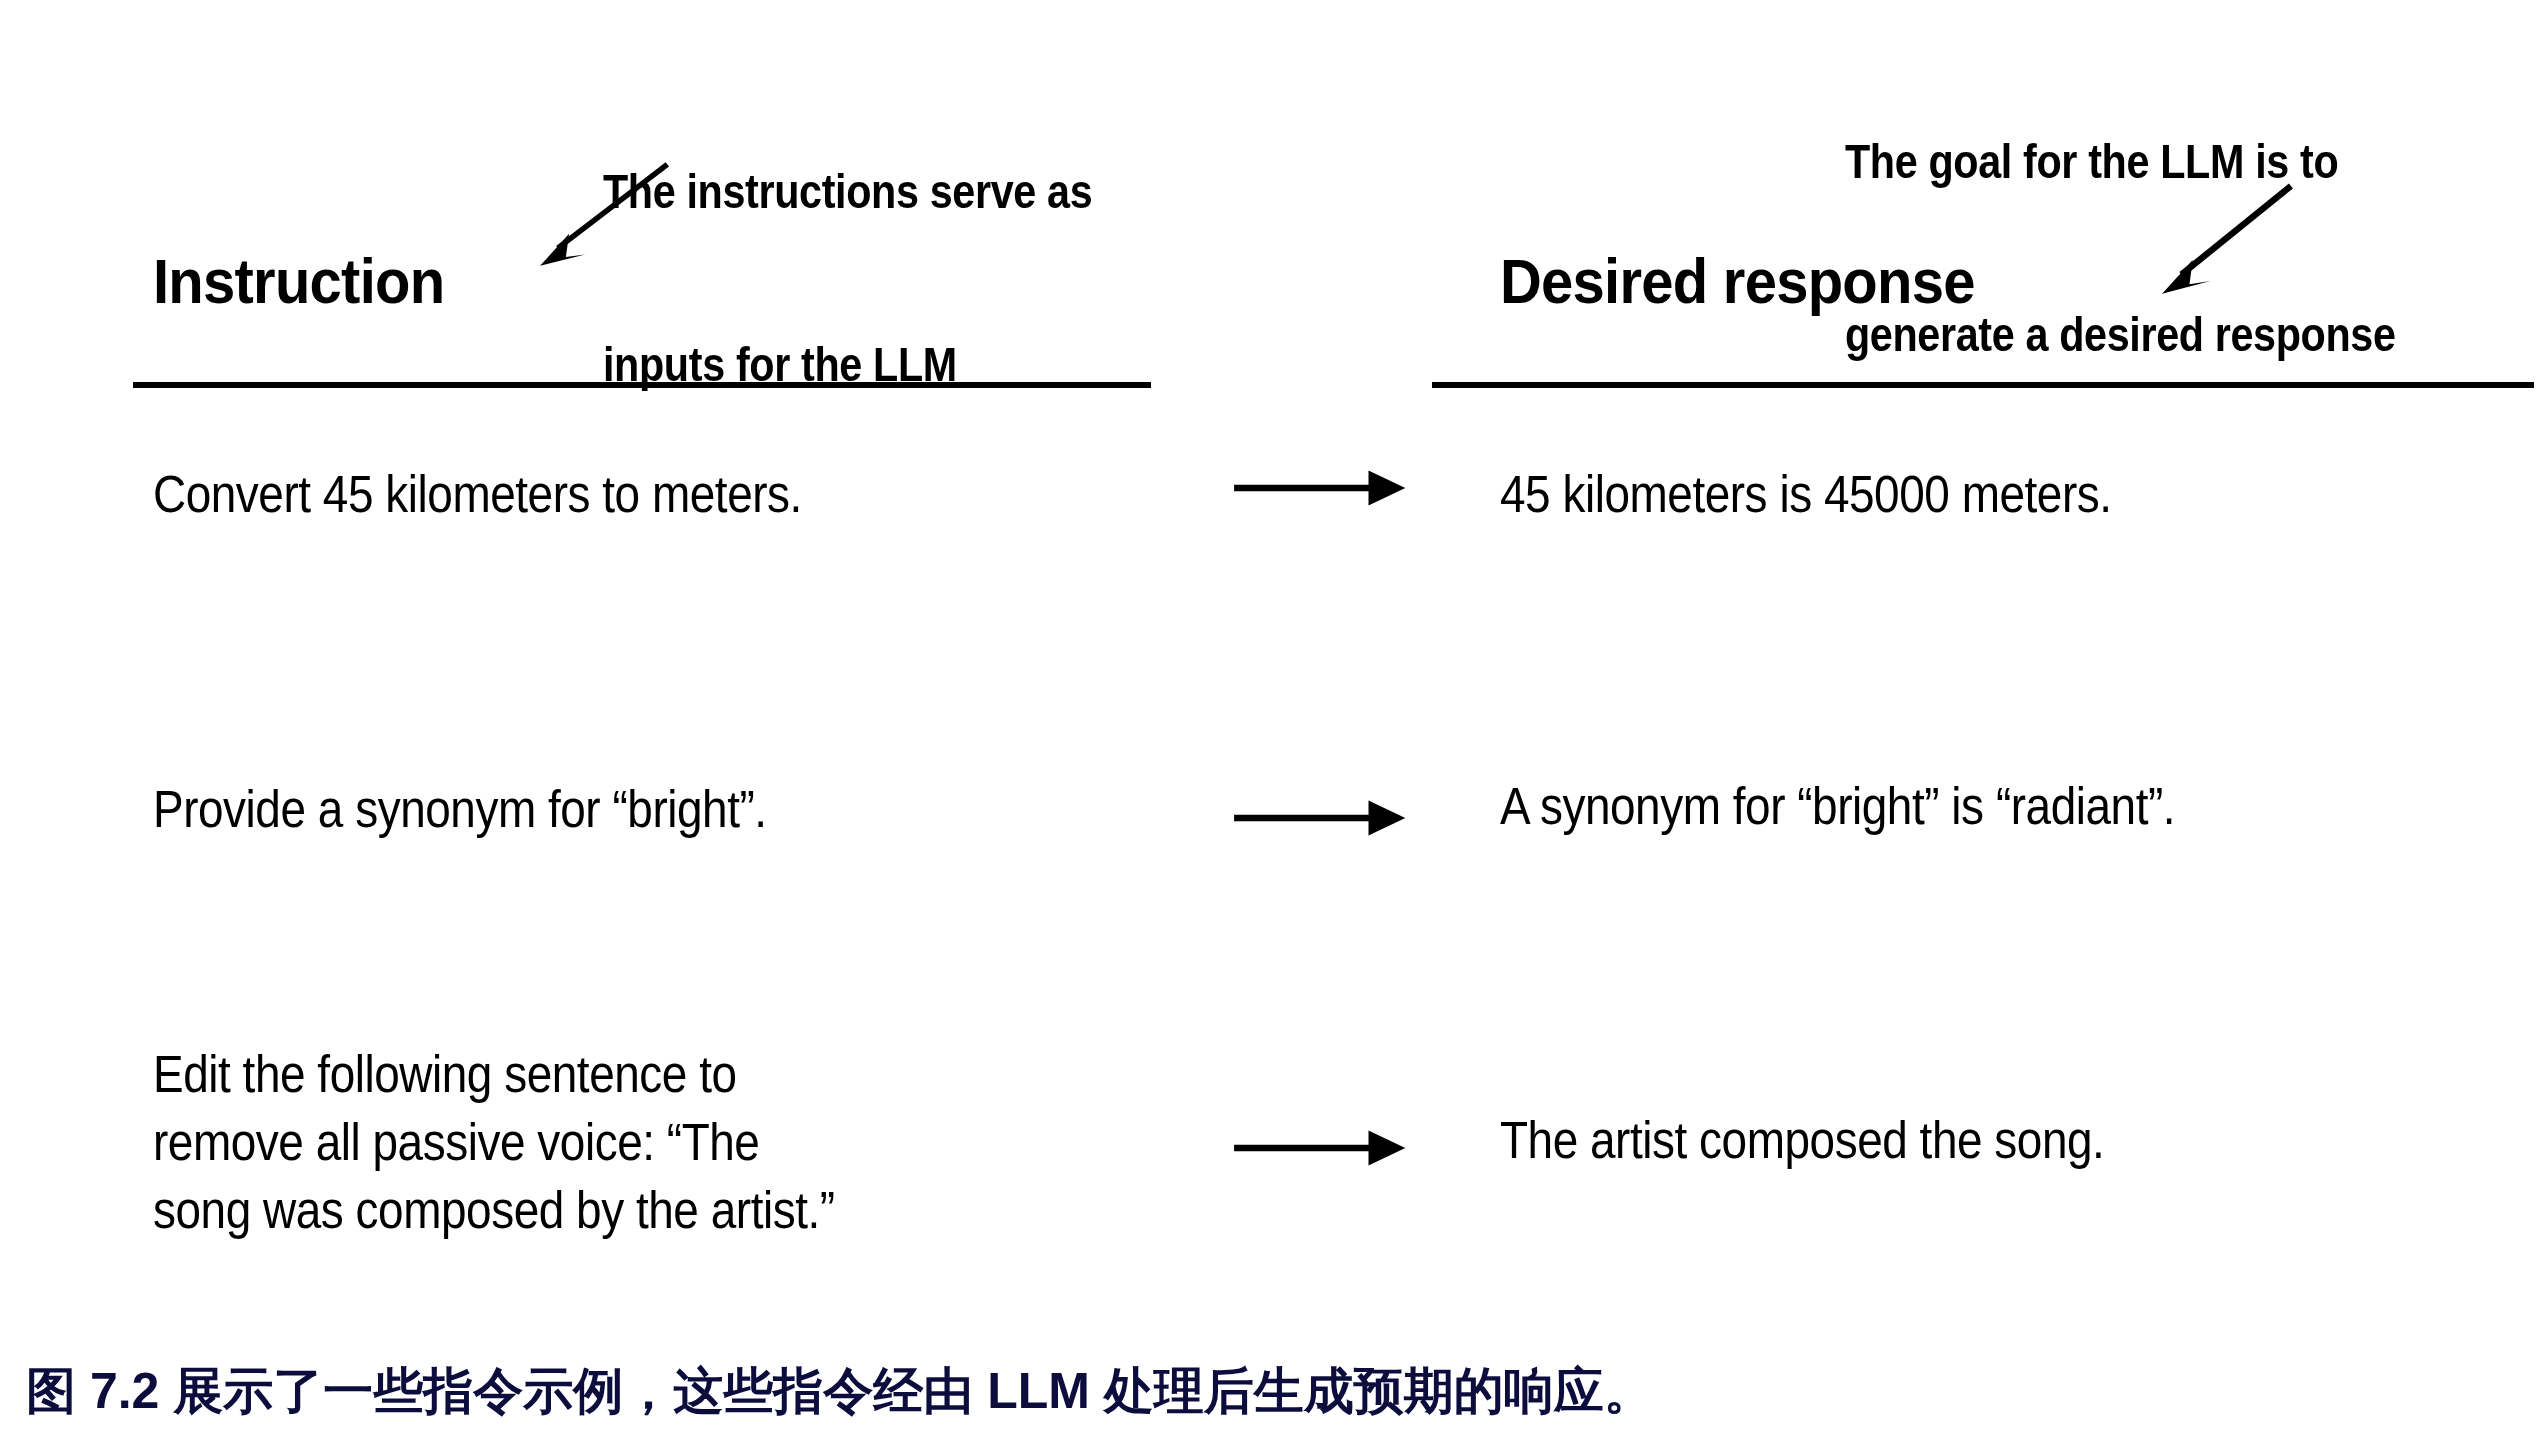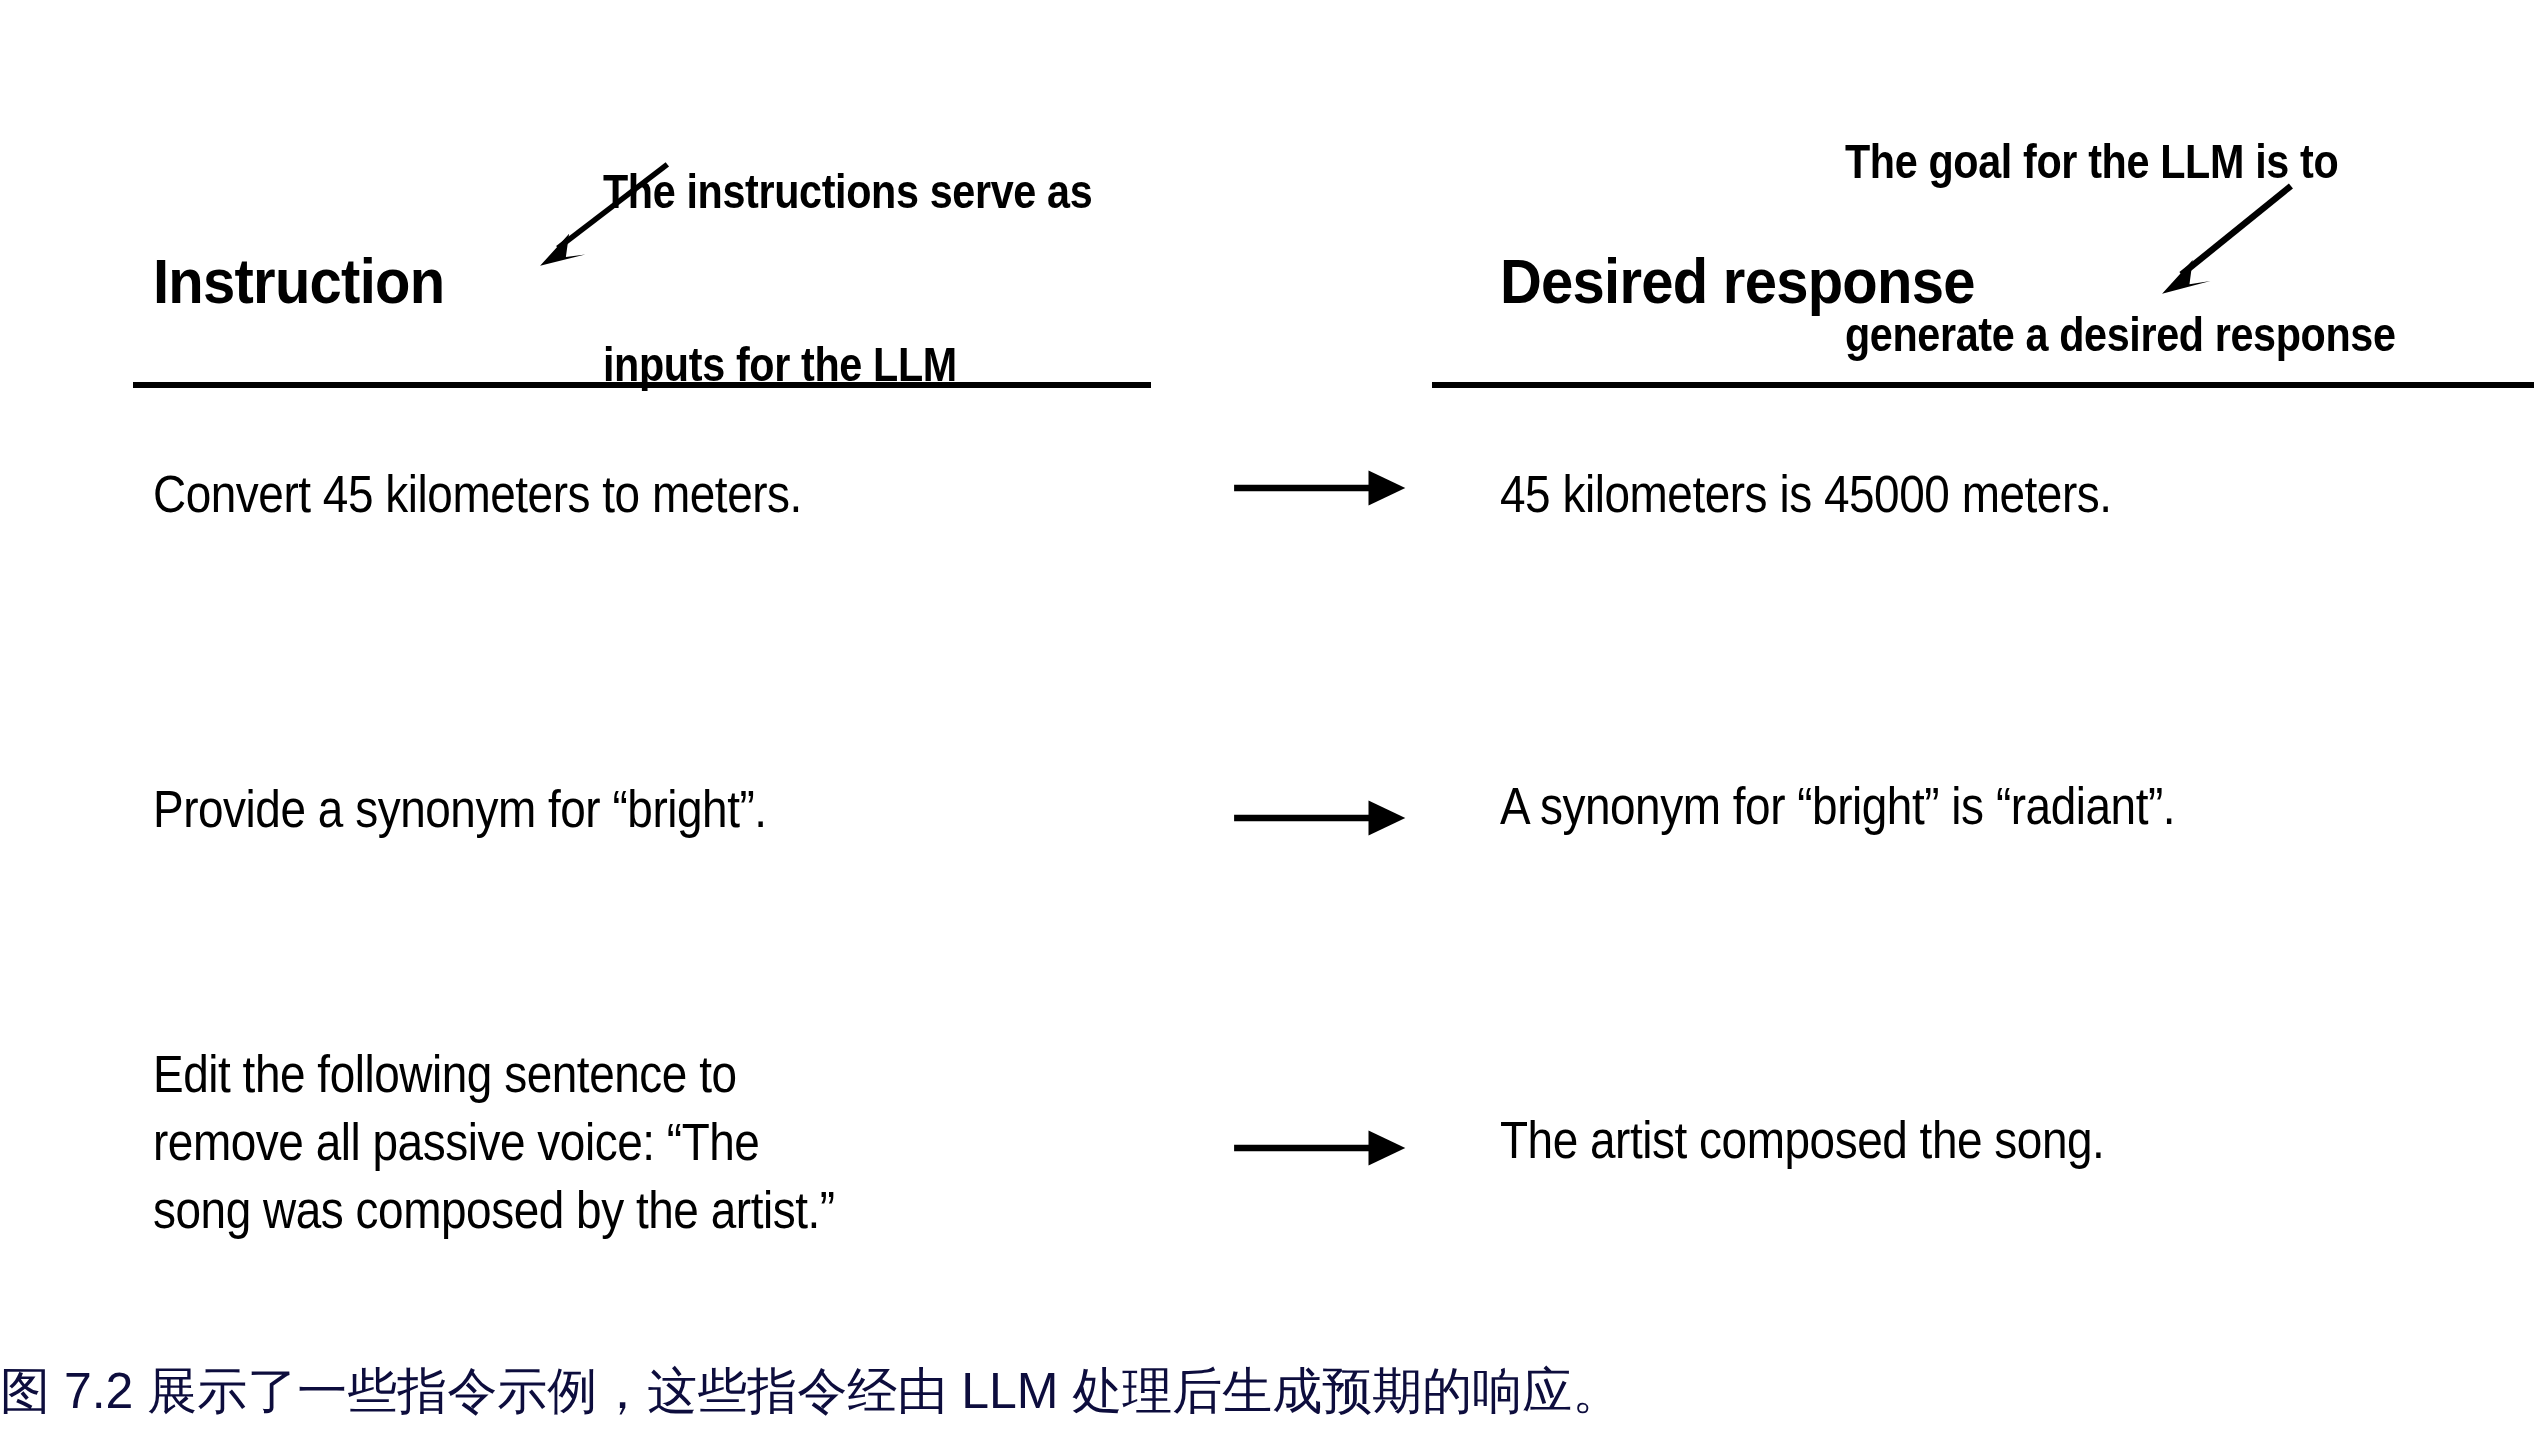--- a/index.html
+++ b/index.html
@@ -108,25 +108,25 @@
   
   .ann-arrow {
     position: absolute;
   }
   .ann-arrow-left  { left: 524px;  top: 153px;  width: 153px; height: 121px; }
   .ann-arrow-right { left: 2146px; top: 173px;  width: 153px; height: 129px; }
 
   
   .caption {
     position: absolute;
-    left: 0;
+    left: 26px;
     top: 1360px;
     font-size: 50px;
     line-height: 1.25;
-    font-weight: 400;
+    font-weight: 700;
     letter-spacing: 0px;
     white-space: pre;
   }
 </style>
 </head>
 <body>
 
 <div class="figure">
 
   <div class="callout callout-left">

